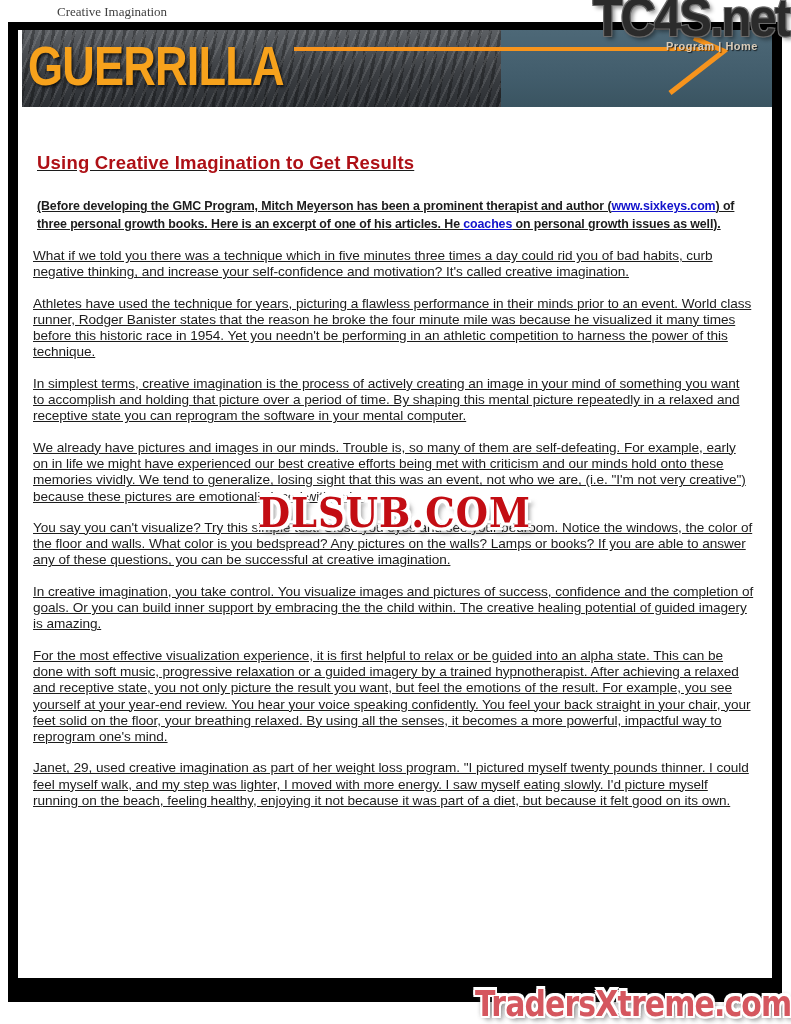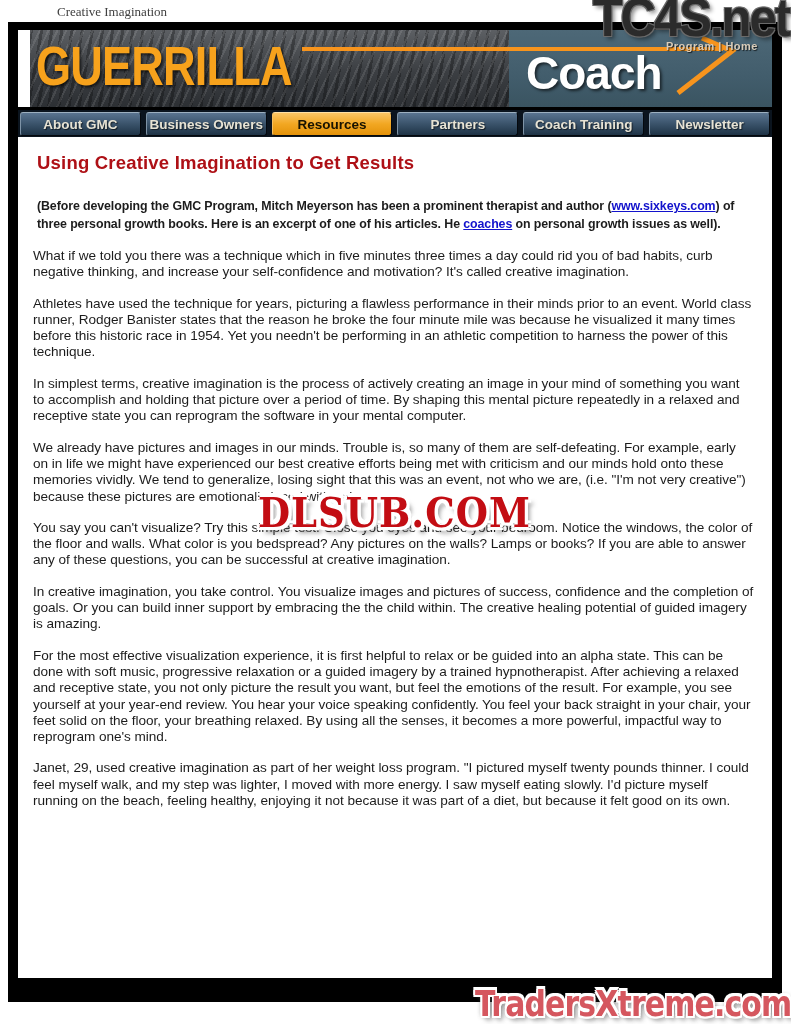--- a/index.html
+++ b/index.html
@@ -16,21 +16,21 @@
     position:absolute;left:27px;top:1004px;
     font-family:"Liberation Serif",serif;font-size:13px;color:#1a1a1a;white-space:nowrap;margin-top:26px;
   }
   
   .frame{
     position:absolute;left:8px;top:22px;width:754px;height:948px;
     background:#fff;border:solid #000;border-width:8px 10px 24px 10px;
   }
   
   .site-header{
-    position:absolute;left:12px;top:0;right:0;height:77px;overflow:hidden;
+    position:absolute;left:4px;top:0;right:0;height:77px;overflow:hidden;
     background:
       repeating-linear-gradient(115deg, rgba(255,255,255,.10) 0 2px, rgba(255,255,255,0) 2px 8px),
       repeating-linear-gradient(100deg, rgba(0,0,0,.28) 0 3px, rgba(0,0,0,0) 3px 10px),
       linear-gradient(180deg,#5c5f63 0%,#3b3e42 55%,#2c2f33 100%);
   }
   .blue-panel{
     position:absolute;left:479px;top:0;right:0;bottom:0;
     background:linear-gradient(180deg,#4d6877 0%,#425d6c 60%,#3a5461 100%);
   }
   .logo-guerrilla{
@@ -71,21 +71,21 @@
     box-sizing:border-box;text-shadow:1px 1px 1px rgba(0,0,0,.6);
   }
   .tab.active{
     background:linear-gradient(180deg,#fbc565 0%,#f2a722 50%,#e3920a 100%);
     color:#171200;border-top-color:#ffe0a6;border-left-color:#f7c060;
     text-shadow:none;
   }
   
   .article{
     position:absolute;left:0;top:107px;right:0;bottom:0;overflow:hidden;
-    padding:10px 18px 0 15px;color:#1c1c1c;
+    padding:10px 18px 0 15px;color:#1c1c1c;text-decoration:underline;
   }
   .page-title{
     margin:5px 0 0 4px;font-size:18.5px;font-weight:bold;color:#AE1016;letter-spacing:.2px;
   }
   .byline{margin:17px 0 0 4px;font-size:13.5px;}
   .intro{
     margin:24px 0 0 4px;font-size:12.4px;font-weight:bold;line-height:17.5px;
     letter-spacing:-.1px;max-width:722px;
   }
   .intro a{color:#1212CC;text-decoration:underline;cursor:pointer;}
@@ -125,32 +125,23 @@
 
 <div class="frame">
 
   <div class="site-header">
     <div class="blue-panel"></div>
     <svg class="arrow-svg" viewBox="0 0 470 66">
       <path d="M20 11 H441" stroke="#F7941D" stroke-width="4" fill="none"></path>
       <path d="M420 0 L450 13 L396 55" stroke="#F7941D" stroke-width="5" fill="none" stroke-linejoin="miter"></path>
     </svg>
     <div class="logo-guerrilla">GUERRILLA</div>
-    <div class="logo-coach">Coach</div>
     <div class="contact-home">Program | Home</div>
   </div>
 
-  <div class="nav">
-    <div class="tab">About GMC</div>
-    <div class="tab">Business Owners</div>
-    <div class="tab active">Resources</div>
-    <div class="tab">Partners</div>
-    <div class="tab">Coach Training</div>
-    <div class="tab">Newsletter</div>
-  </div>
 
   <div class="article">
     <h1 class="page-title">Using Creative Imagination to Get Results</h1>
 
     <div class="intro"><span>(Before developing the GMC Program, Mitch Meyerson has been a prominent therapist and author (</span><a>www.sixkeys.com</a><span>) of three personal growth books. Here is an excerpt of one of his articles. He </span><a>coaches</a><span> on personal growth issues as well).</span></div>
 
     <p class="body">What if we told you there was a technique which in five minutes three times a day could rid you of bad habits, curb negative thinking, and increase your self-confidence and motivation? It's called creative imagination.</p>
     <p class="body">Athletes have used the technique for years, picturing a flawless performance in their minds prior to an event. World class runner, Rodger Banister states that the reason he broke the four minute mile was because he visualized it many times before this historic race in 1954. Yet you needn't be performing in an athletic competition to harness the power of this technique.</p>
     <p class="body">In simplest terms, creative imagination is the process of actively creating an image in your mind of something you want to accomplish and holding that picture over a period of time. By shaping this mental picture repeatedly in a relaxed and receptive state you can reprogram the software in your mental computer.</p>
     <p class="body">We already have pictures and images in our minds. Trouble is, so many of them are self-defeating. For example, early on in life we might have experienced our best creative efforts being met with criticism and our minds hold onto these memories vividly. We tend to generalize, losing sight that this was an event, not who we are, (i.e. "I'm not very creative") because these pictures are emotionally laced with pain.</p>

